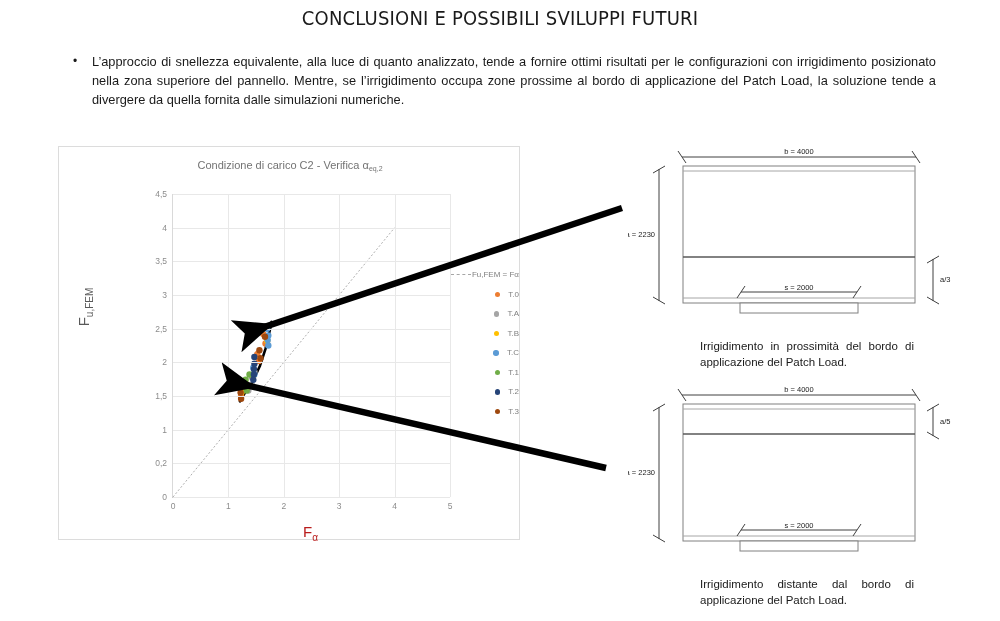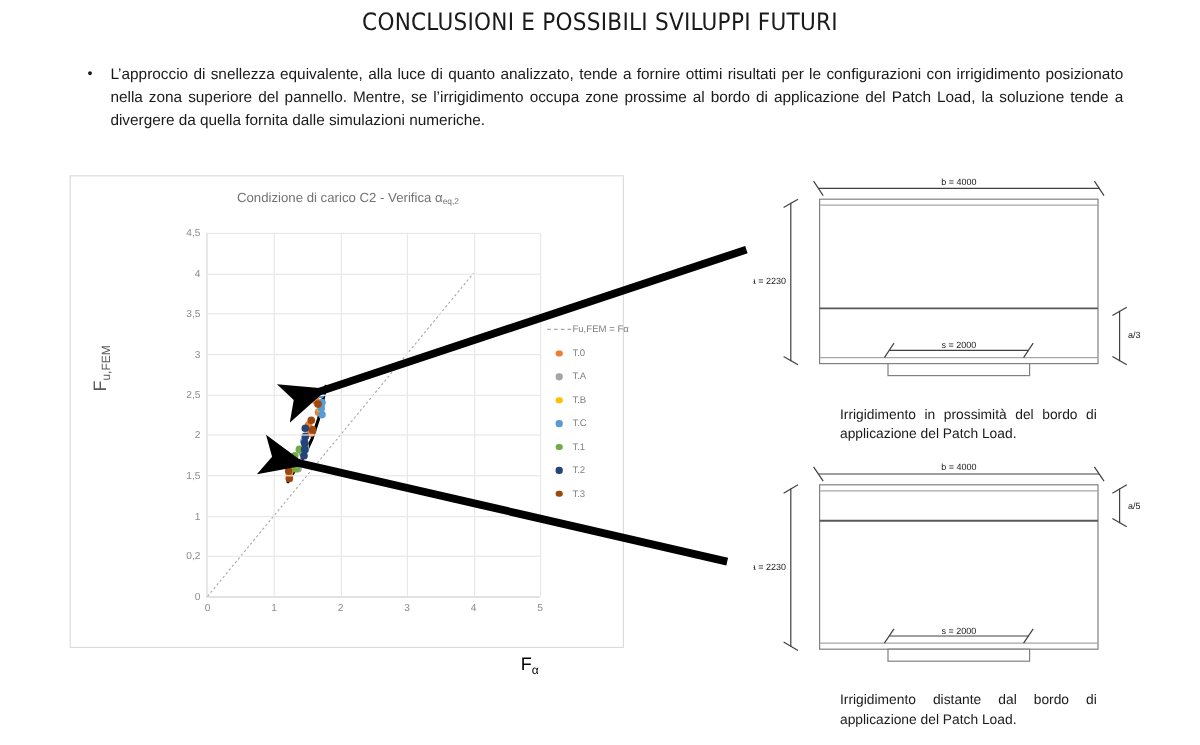--- a/index.html
+++ b/index.html
@@ -125,25 +125,25 @@
     top: 100%;
     margin-top: 4px;
     transform: translateX(-50%);
     font-size: 8.5px;
     color: #8c8c8c;
     white-space: nowrap;
   }
   .axis-label-x {
     position: absolute;
     left: 113px;
-    top: 398px;
+    top: 376px;
     width: 277px;
-    text-align: right;
+    text-align: center;
     font-size: 15px;
-    color: #000000;
+    color: #b91c1c;
   }
   .axis-label-x sub { font-size: 10px; }
   .axis-label-y {
     position: absolute;
     left: -34px;
     top: 150px;
     width: 120px;
     text-align: center;
     font-size: 15px;
     color: #595959;
@@ -166,20 +166,21 @@
     top: 118px;
     width: 64px;
   }
   .legend-row {
     display: flex;
     align-items: center;
     height: 19.5px;
     font-size: 8px;
     color: #808080;
     white-space: nowrap;
+    justify-content: flex-end;
   }
   .legend-key {
     width: 22px;
     flex: 0 0 22px;
     display: flex;
     align-items: center;
     justify-content: center;
   }
   .legend-key .swatch {
     width: 5.5px;

